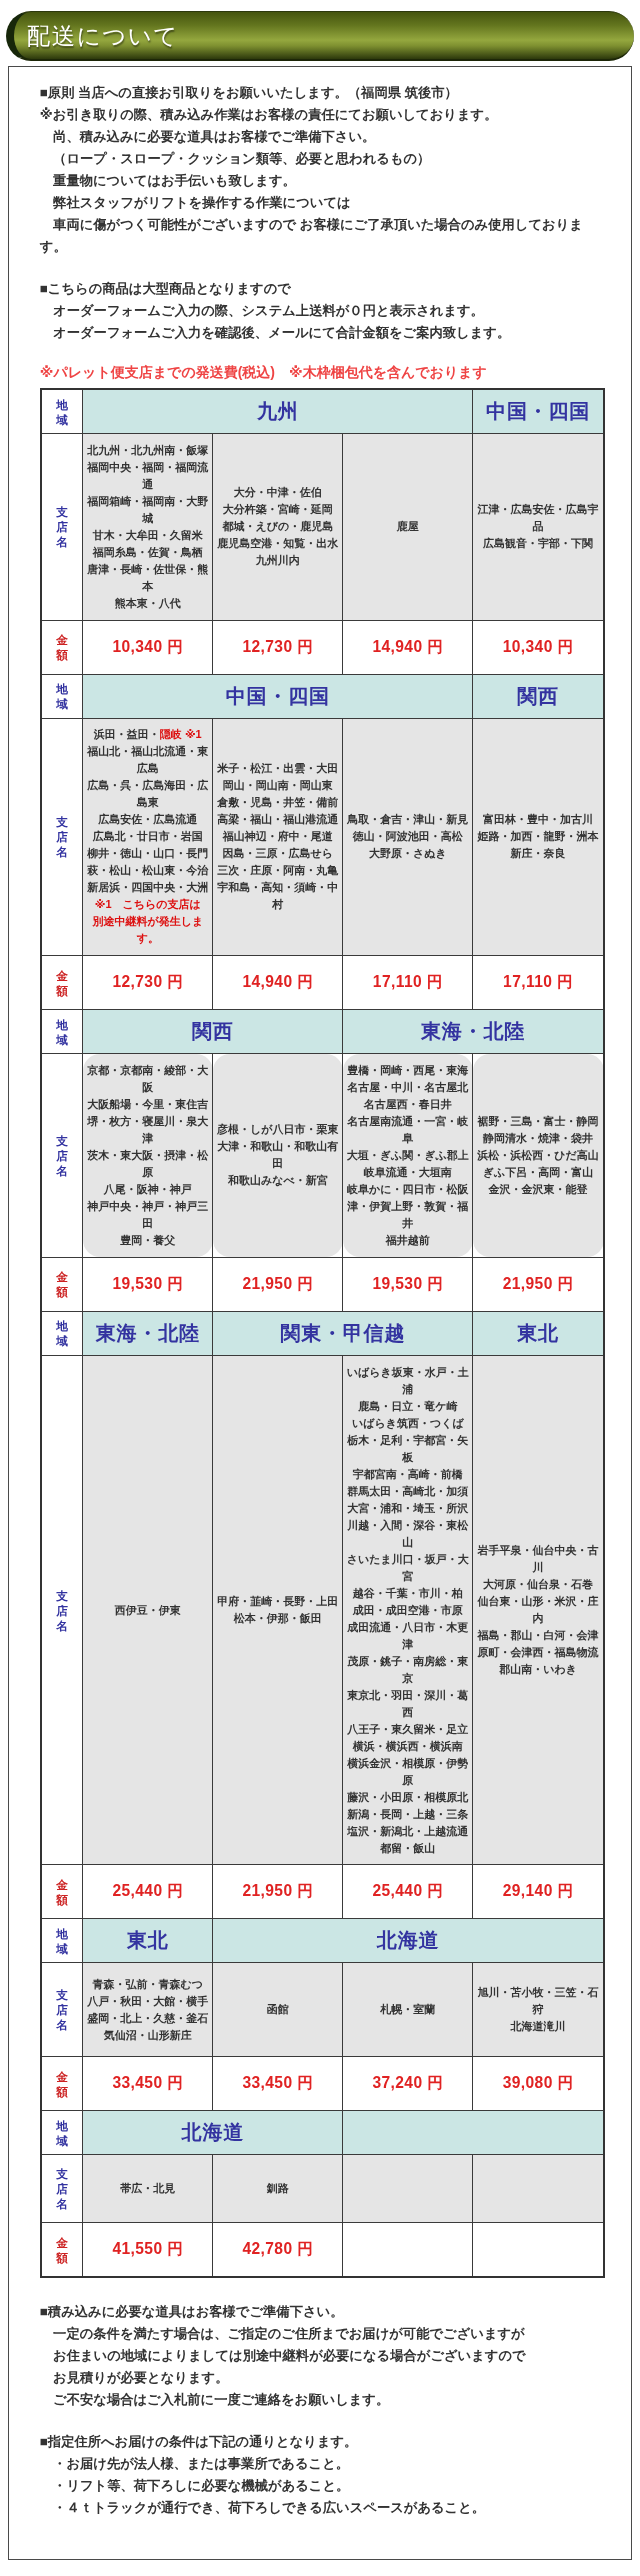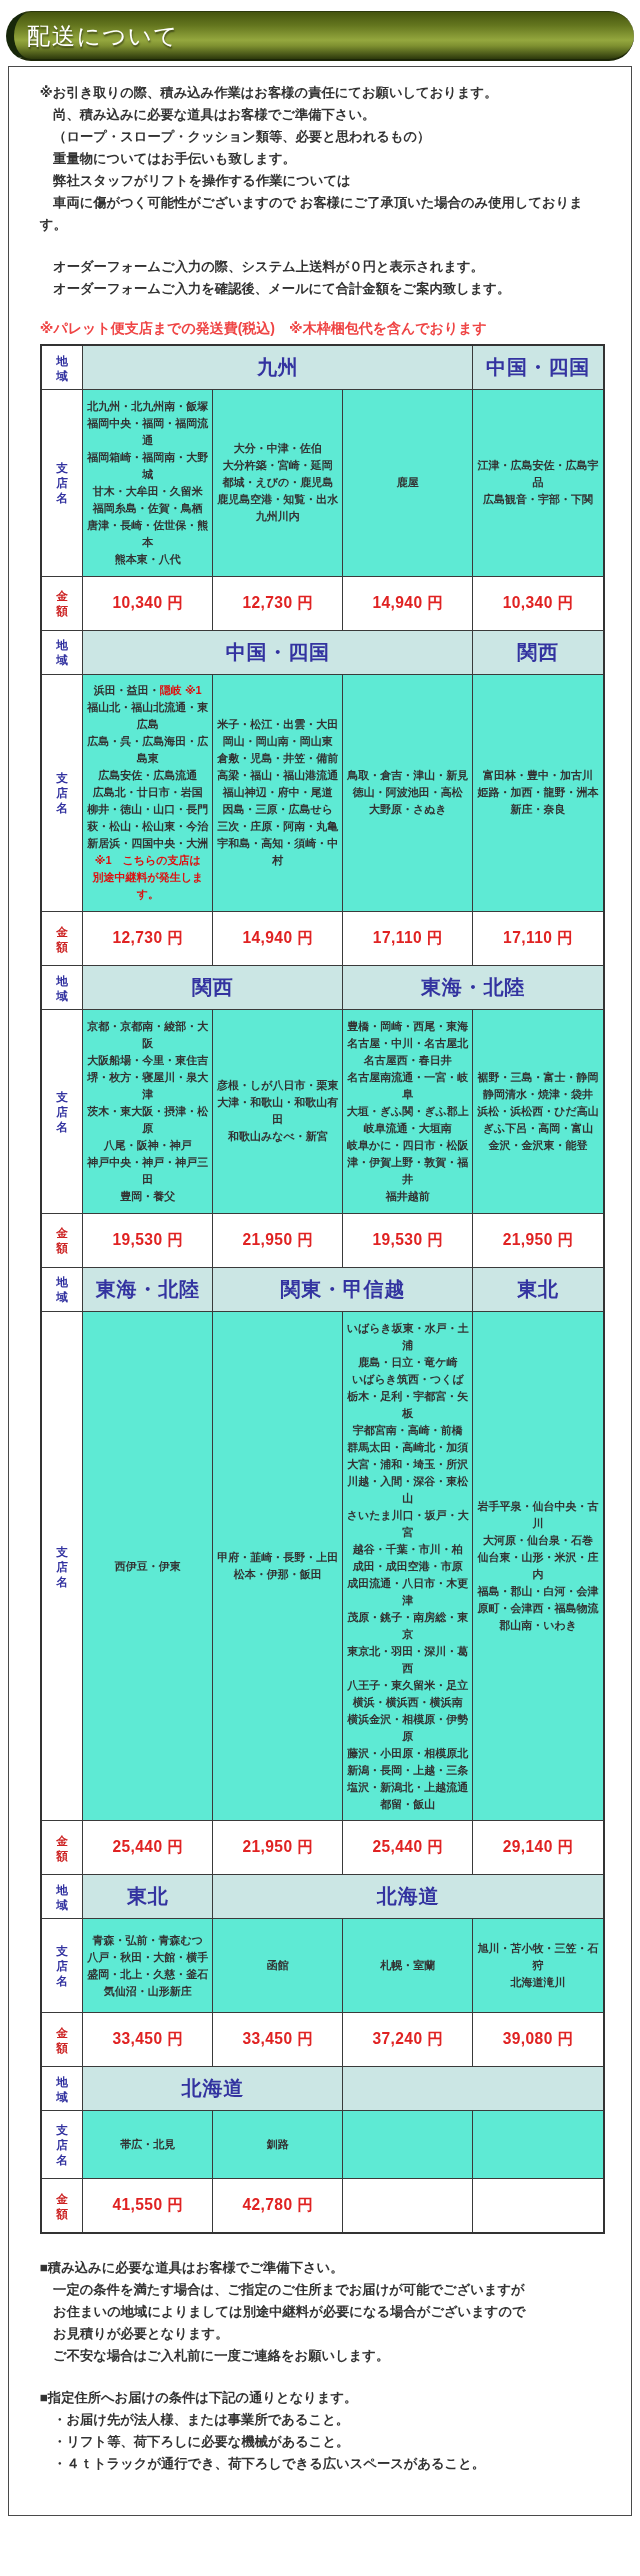--- a/index.html
+++ b/index.html
@@ -41,57 +41,57 @@
     background:#fff; text-align:center; font-weight:bold; font-size:11.7px;
     white-space:pre-line; line-height:15px; padding:3.1px 0.8px;
   }
   .lbl-region,.lbl-branch{ color:#3333a0; }
   .lbl-price{ color:#cc2222; }
   .region-cell{
     background:#cbe6e4; color:#3333a0; font-size:20px; font-weight:bold;
     text-align:center; height:44px; letter-spacing:0.8px;
   }
   .branch-cell{
-    background:#5eead4; color:#333; font-weight:bold; font-size:11px;
+    background:#e5e5e5; color:#333; font-weight:bold; font-size:11px;
     text-align:center; vertical-align:middle; line-height:17px;
     white-space:pre-line; padding:7.8px 1.6px;
   }
   .price-cell{
     background:#fff; color:#e02222; font-size:15.6px; font-weight:bold;
     text-align:center; height:54px; letter-spacing:0.4px;
   }
   .rednote{ color:#dd1111; }
   tr.s1 .branch-cell{ height:133px; }
   tr.s2 .branch-cell{ height:187px;text-align:center; }
-  tr.s3 .branch-cell{ height:168px; }
+  tr.s3 .branch-cell{ height:168px;border-radius:17px; }
   tr.s4 .branch-cell{ height:371px; }
   tr.s5 .branch-cell{ height:94px; }
   tr.s6 .branch-cell{ height:68px; }
 </style>
 </head>
 <body>
 
 <div class="page">
 
   <div class="titlebar">
     <span class="ttl">配送について</span>
   </div>
 
   <div class="box">
 
     <div class="txt">
-      <p class="blk"><span>※お引き取りの際、積み込み作業はお客様の責任にてお願いしております。
+      <p class="blk"><span class="t">■原則 当店への直接お引取りをお願いいたします。（福岡県 筑後市）</span><span>※お引き取りの際、積み込み作業はお客様の責任にてお願いしております。
 　尚、積み込みに必要な道具はお客様でご準備下さい。
 　（ロープ・スロープ・クッション類等、必要と思われるもの）
 　重量物についてはお手伝いも致します。
 　弊社スタッフがリフトを操作する作業については
 　車両に傷がつく可能性がございますので お客様にご了承頂いた場合のみ使用しております。</span></p>
 
 
-      <p class="blk"><span>　オーダーフォームご入力の際、システム上送料が０円と表示されます。
+      <p class="blk"><span class="t">■こちらの商品は大型商品となりますので</span><span>　オーダーフォームご入力の際、システム上送料が０円と表示されます。
 　オーダーフォームご入力を確認後、メールにて合計金額をご案内致します。</span></p>
 
       <div class="tbl-title">※パレット便支店までの発送費(税込)　※木枠梱包代を含んでおります</div>
     </div>
 
     <div style="padding:0 20px;">
     <table class="fee">
       <colgroup>
         <col style="width:42px">
             <col style="width:130px">

